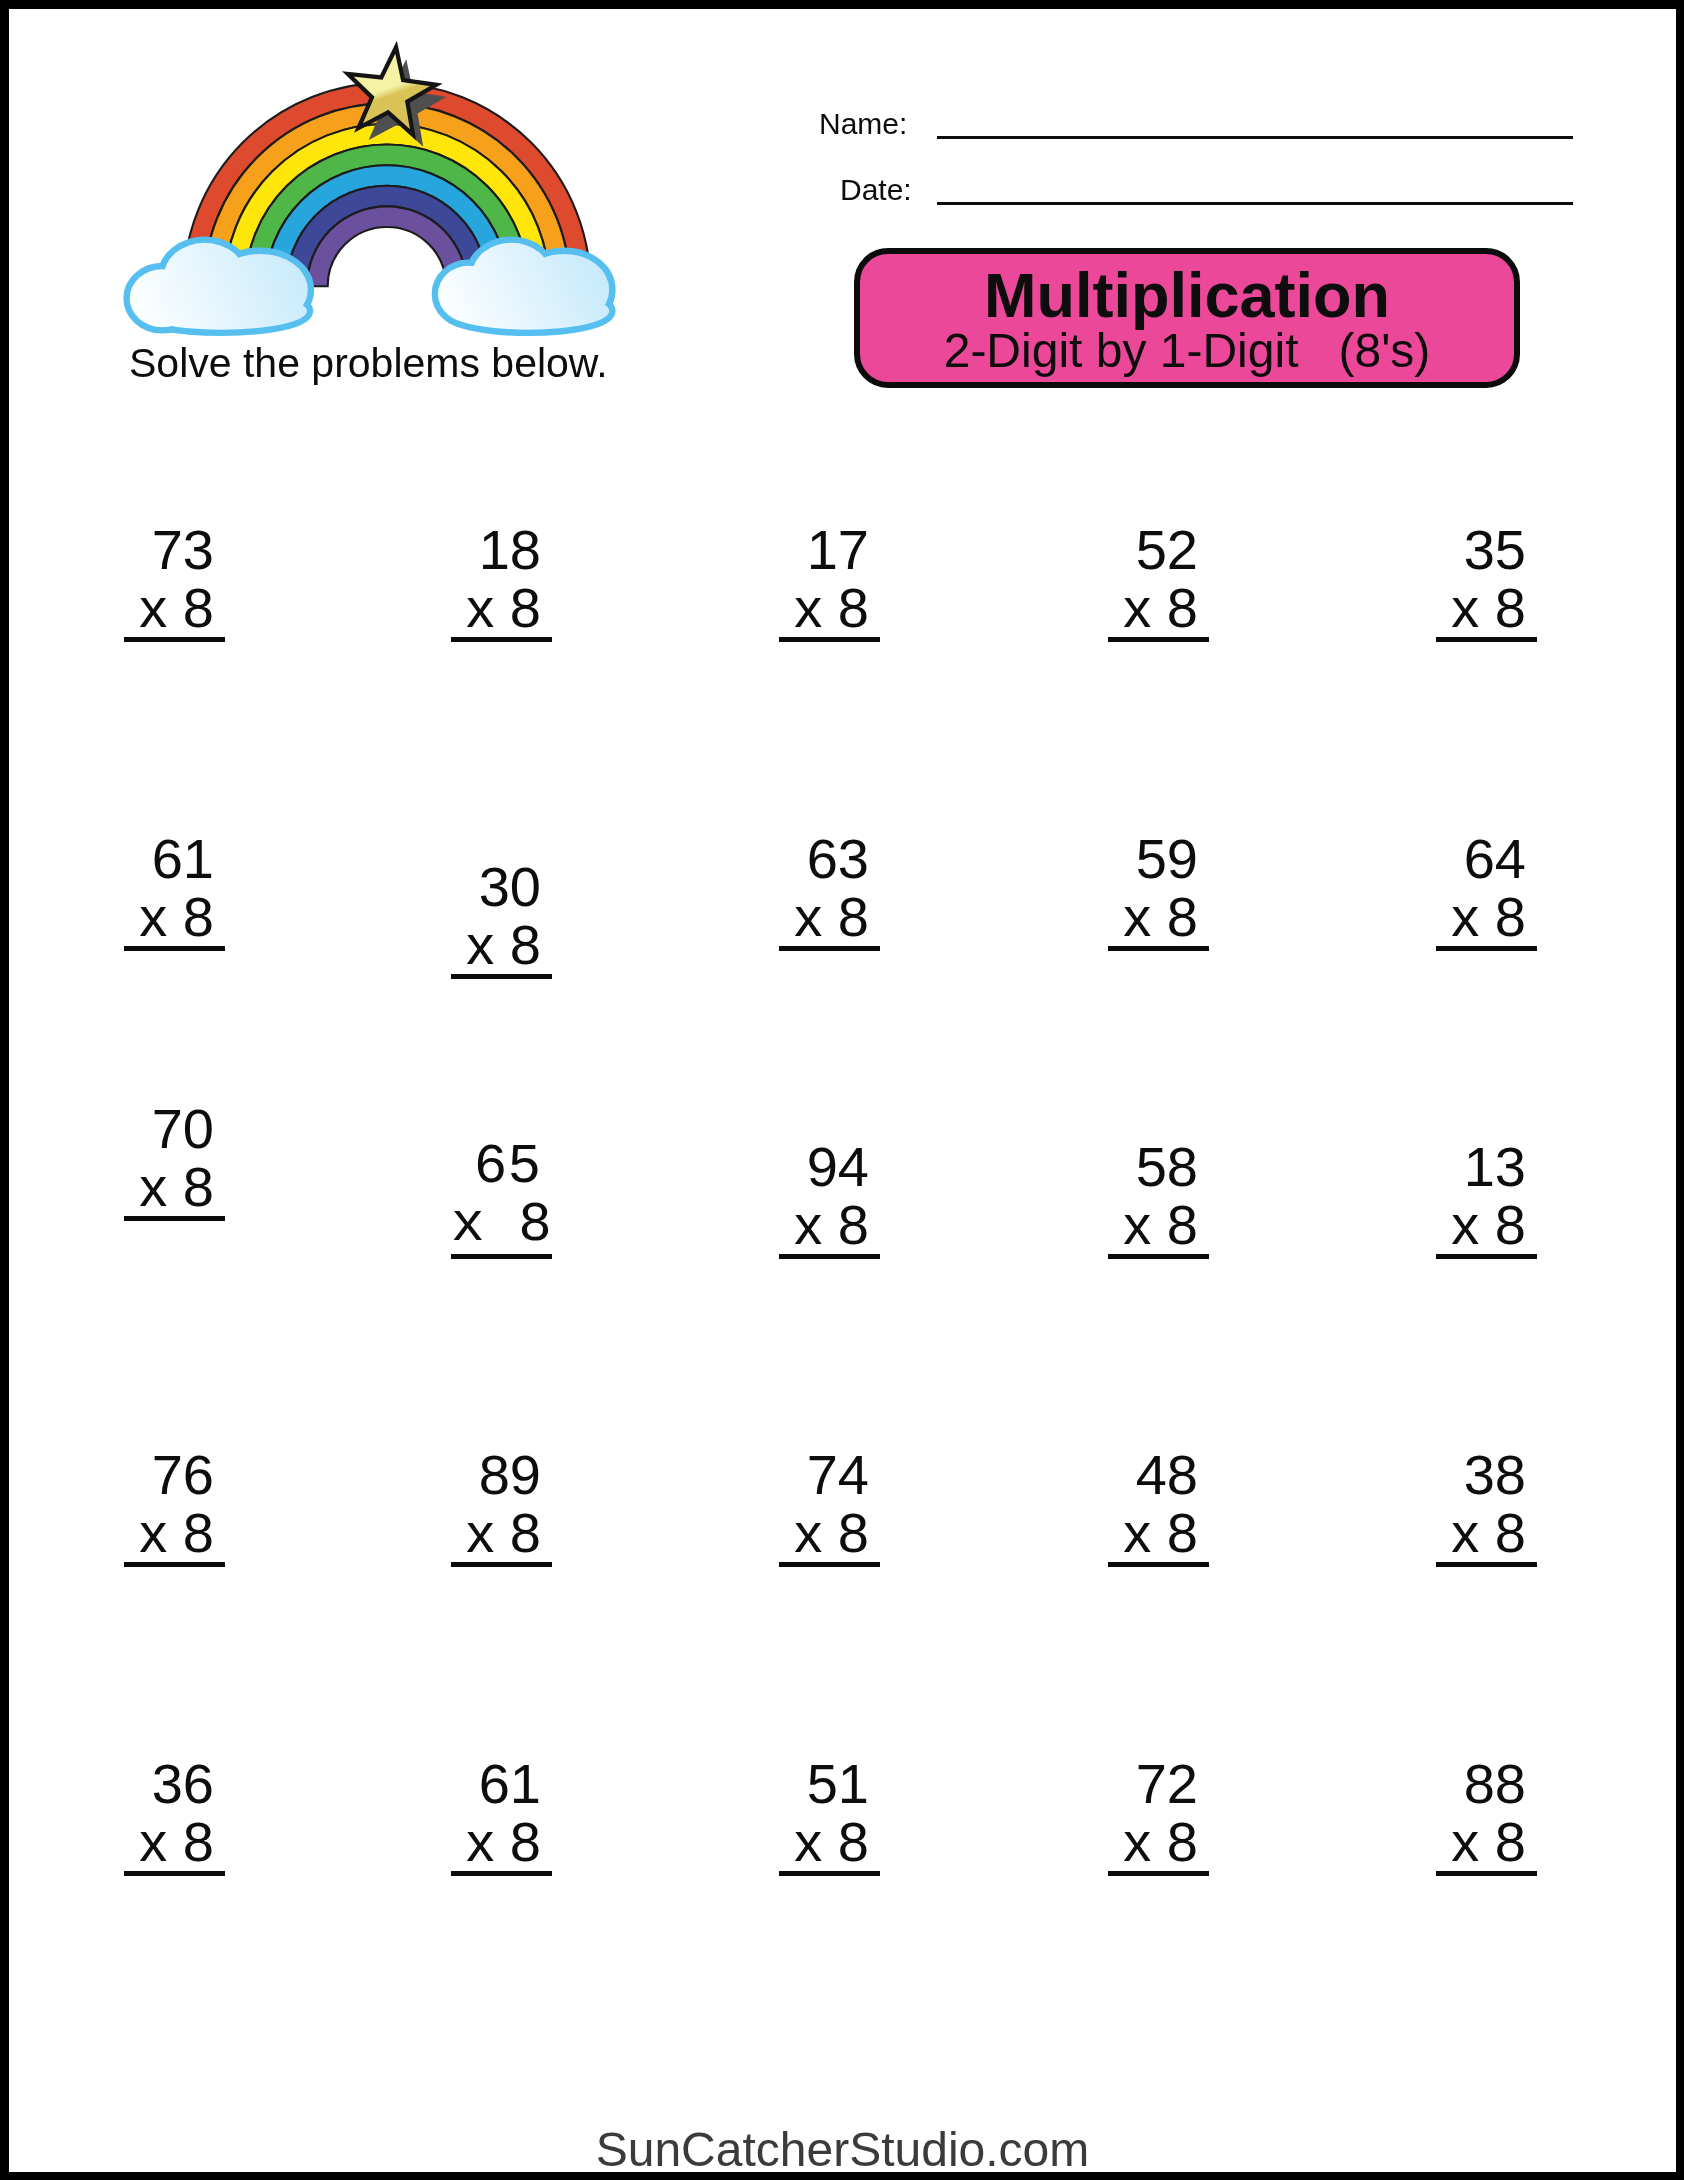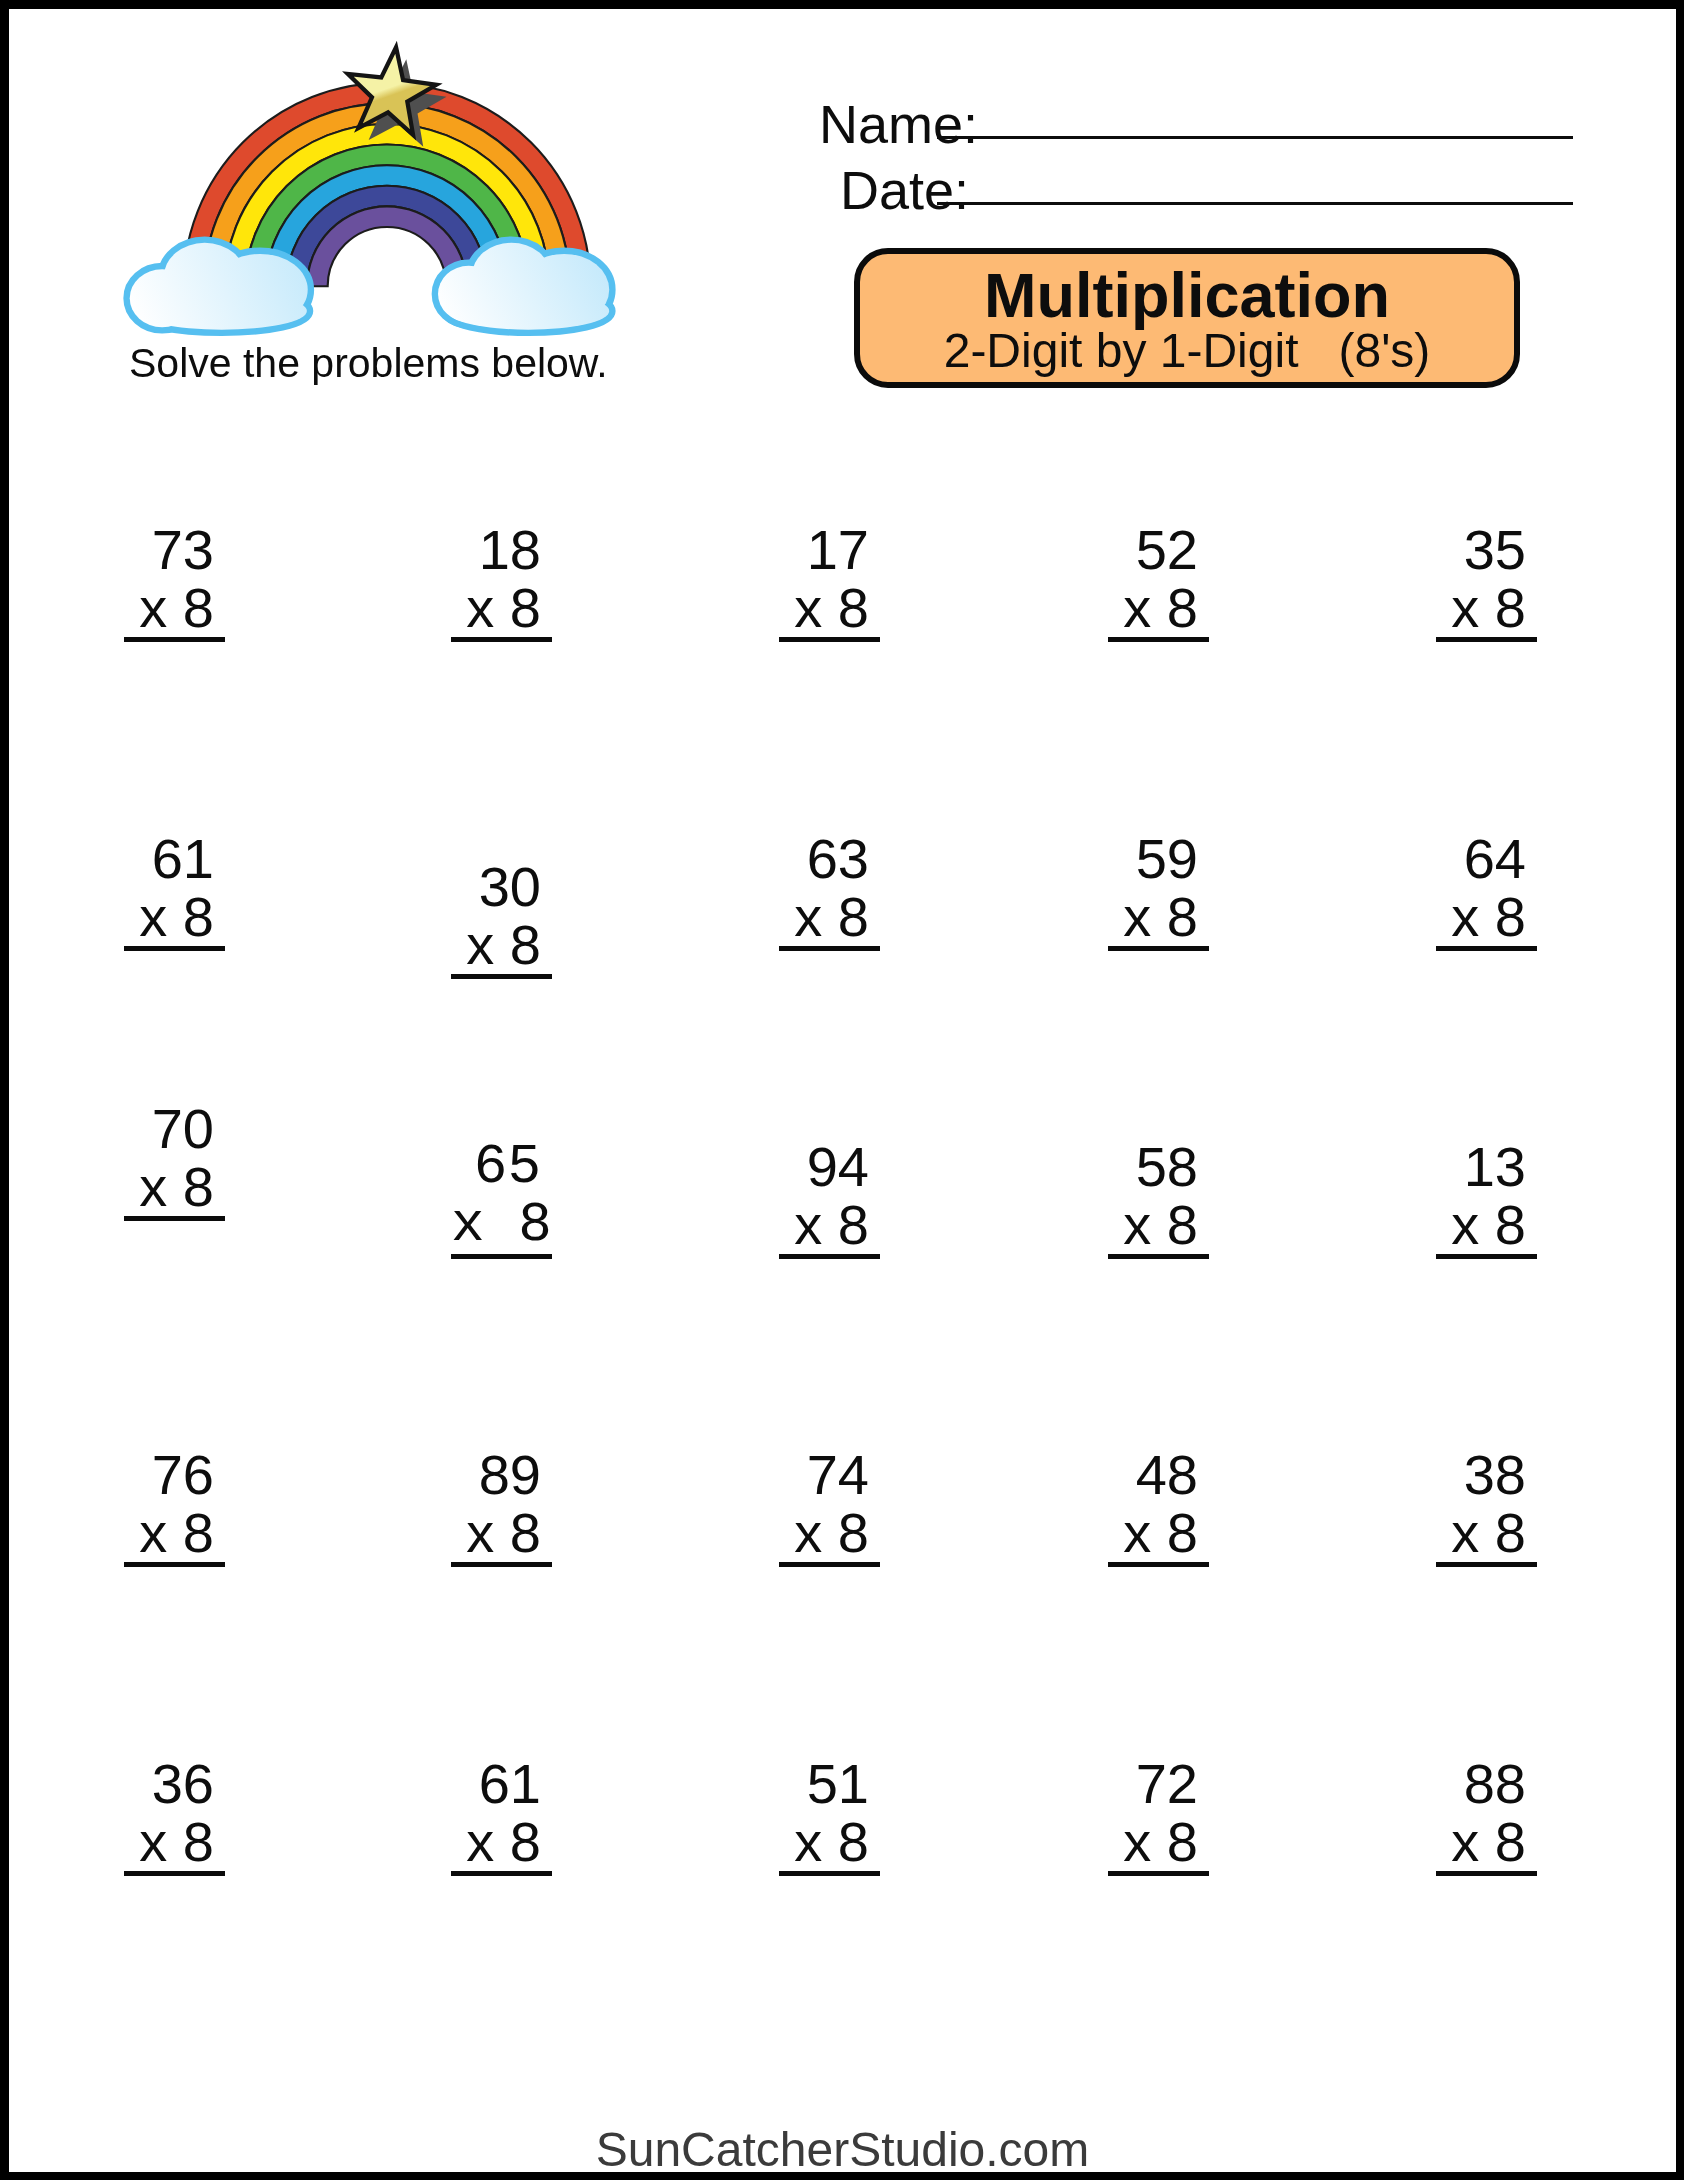--- a/index.html
+++ b/index.html
@@ -1,21 +1,21 @@
 <!DOCTYPE html>
 <html style="font-size:13.6px"><head>
 <meta charset="utf-8">
 <style>
   html,body{margin:0;padding:0;background:#888;}
   .sheet{position:relative;width:1685px;height:2181px;background:#ffffff;overflow:hidden;
          font-family:"Liberation Sans", sans-serif;color:#0d0d0d;}
   .frame{position:absolute;inset:0;border:9.4px solid #000;pointer-events:none;z-index:50;}
   .abs{position:absolute;}
   
-  .field-label{font-size:54px;line-height:42px;white-space:nowrap;}
+  .field-label{font-size:30px;line-height:42px;white-space:nowrap;}
   .write-line{border-top:3.4px solid #0d0d0d;height:0;}
   .instruction{font-size:41px;line-height:43px;white-space:nowrap;}
   .title-box{left:854px;top:248px;width:666px;height:140px;box-sizing:border-box;
              border:6px solid #0b0b0b;border-radius:34px;
              display:flex;flex-direction:column;align-items:center;justify-content:center;}
   .title-main{font-size:63px;line-height:65px;font-weight:bold;letter-spacing:0px;}
   .title-sub{font-size:48px;line-height:46px;white-space:pre;}
   
   .problem{position:absolute;width:101px;text-align:right;padding-right:11px;box-sizing:border-box;
            border-bottom:5.1px solid #0b0b0b;font-size:56px;line-height:58px;}
@@ -94,21 +94,21 @@
   </svg>
 
   <div class="abs instruction" style="left:129px;top:342px;">Solve the problems below.</div>
 
   <div class="abs field-label" style="left:819px;top:103px;">Name:</div>
   <div class="abs write-line" style="left:937px;top:136px;width:636px;"></div>
 
   <div class="abs field-label" style="left:840px;top:169px;">Date:</div>
   <div class="abs write-line" style="left:937px;top:202px;width:636px;"></div>
 
-  <div class="abs title-box" style="background-color: #fdba74;">
+  <div class="abs title-box" style="background-color: #ec4899;">
     <div class="title-main">Multiplication</div>
     <div class="title-sub">2-Digit by 1-Digit   (8's)</div>
   </div>
 
   <div id="problems" class="abs" style="left:0;top:0;width:1685px;height:1911px;">
       <div class="problem" style="left: 124px; top: 521px;">
         <div class="num">73</div>
         <div class="num">x 8</div>
       </div>
       <div class="problem" style="left: 451px; top: 521px;">

